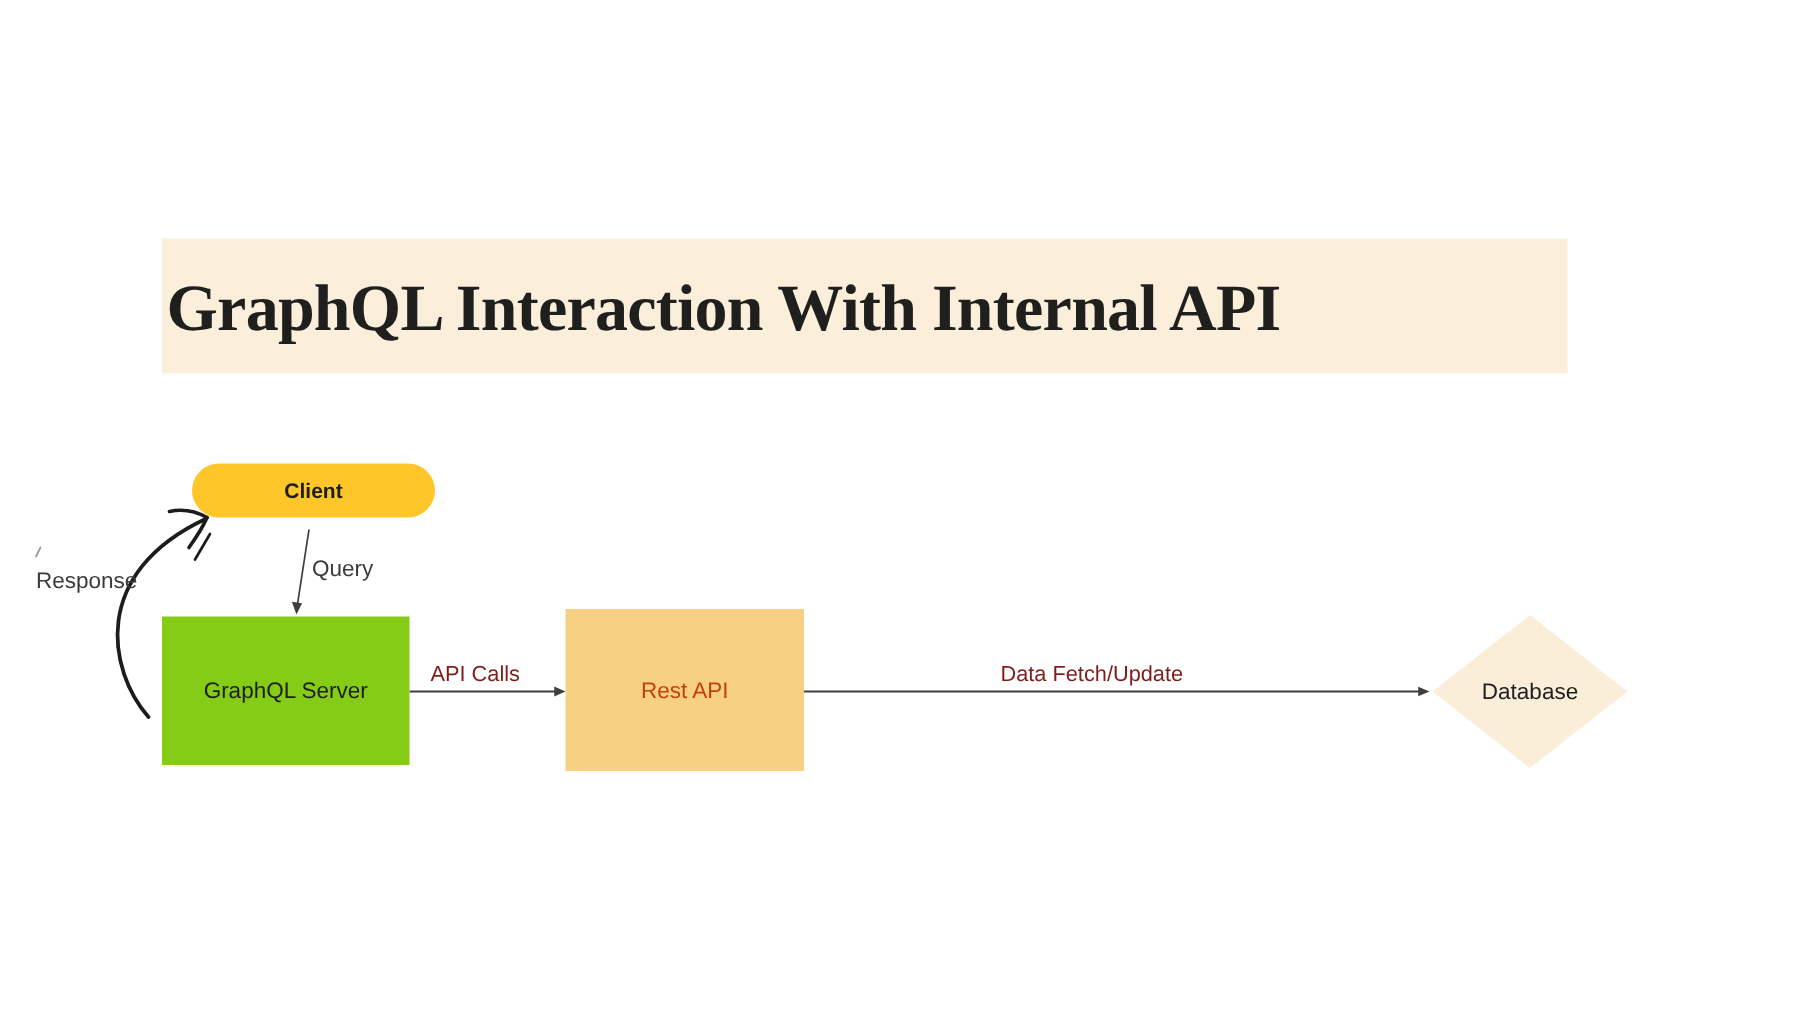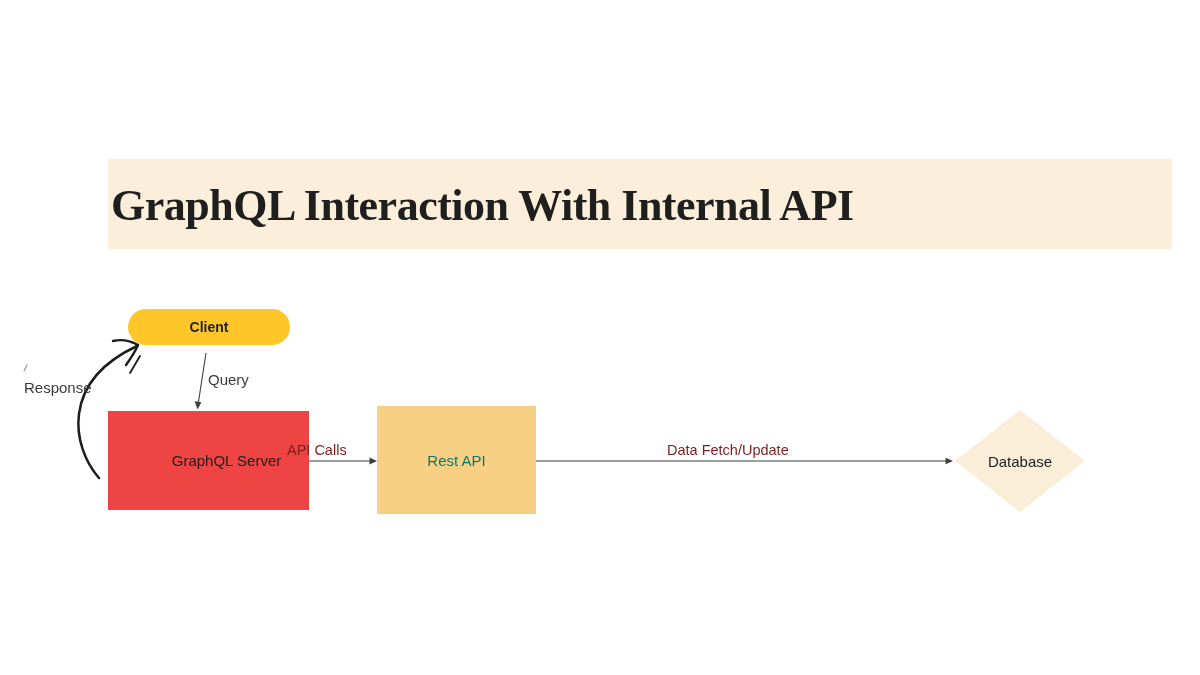--- a/index.html
+++ b/index.html
@@ -9,21 +9,21 @@
     height: 675px;
     background: #ffffff;
     overflow: hidden;
     font-family: "Liberation Sans", "DejaVu Sans", sans-serif;
   }
 
   
   .banner {
     position: absolute;
     left: 108px; top: 159px;
-    width: 1064px; height: 90px;
+    width: 937px; height: 90px;
     display: flex;
     align-items: center;
   }
   .banner-title {
     font-family: "Liberation Serif", "DejaVu Serif", serif;
     font-weight: 700;
     font-size: 44px;
     letter-spacing: -0.5px;
     padding-left: 3px;
     padding-top: 2px;
@@ -119,26 +119,26 @@
     <g>
       <line x1="536" y1="461" x2="946" y2="461" stroke-width="1.2" stroke="#3F3F3F"></line>
       <polygon points="945.5,457.8 945.5,464.2 953,461" fill="#3F3F3F"></polygon>
     </g>
   </svg>
 
   <div class="node node-client" style="background: rgb(255, 198, 41);">
     <span style="color: rgb(30, 30, 30);">Client</span>
   </div>
 
-  <div class="node node-graphql" style="background: #ef4444; padding-left: 36px;">
+  <div class="node node-graphql" style="background: #84cc16;">
     <span style="color: rgb(30, 30, 30);">GraphQL Server</span>
   </div>
 
   <div class="node node-restapi" style="background: rgb(248, 208, 132);">
-    <span style="color: #0f766e;">Rest API</span>
+    <span style="color: #c2410c;">Rest API</span>
   </div>
 
   <div class="node node-database-label">
     <span style="color: rgb(30, 30, 30);">Database</span>
   </div>
 
   <div class="edge-label label-response" style="color: rgb(59, 59, 59);">Response</div>
 
   <div class="edge-label label-query" style="color: rgb(59, 59, 59);">Query</div>
 

